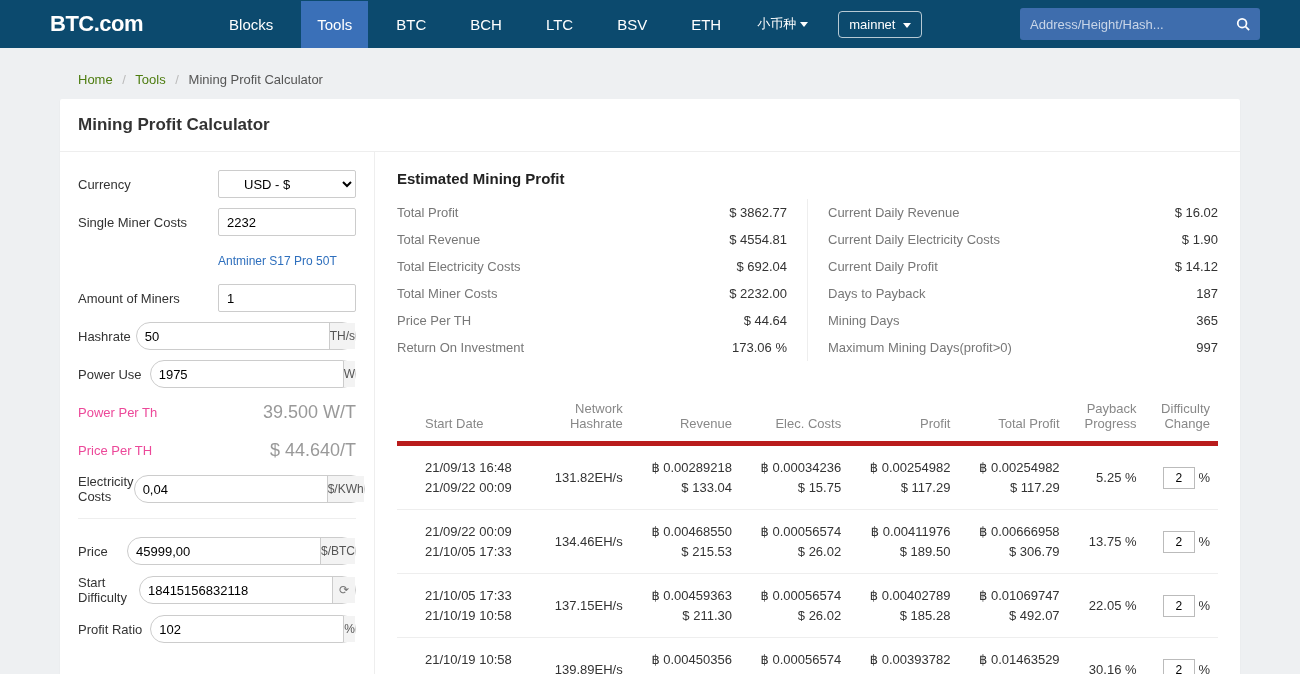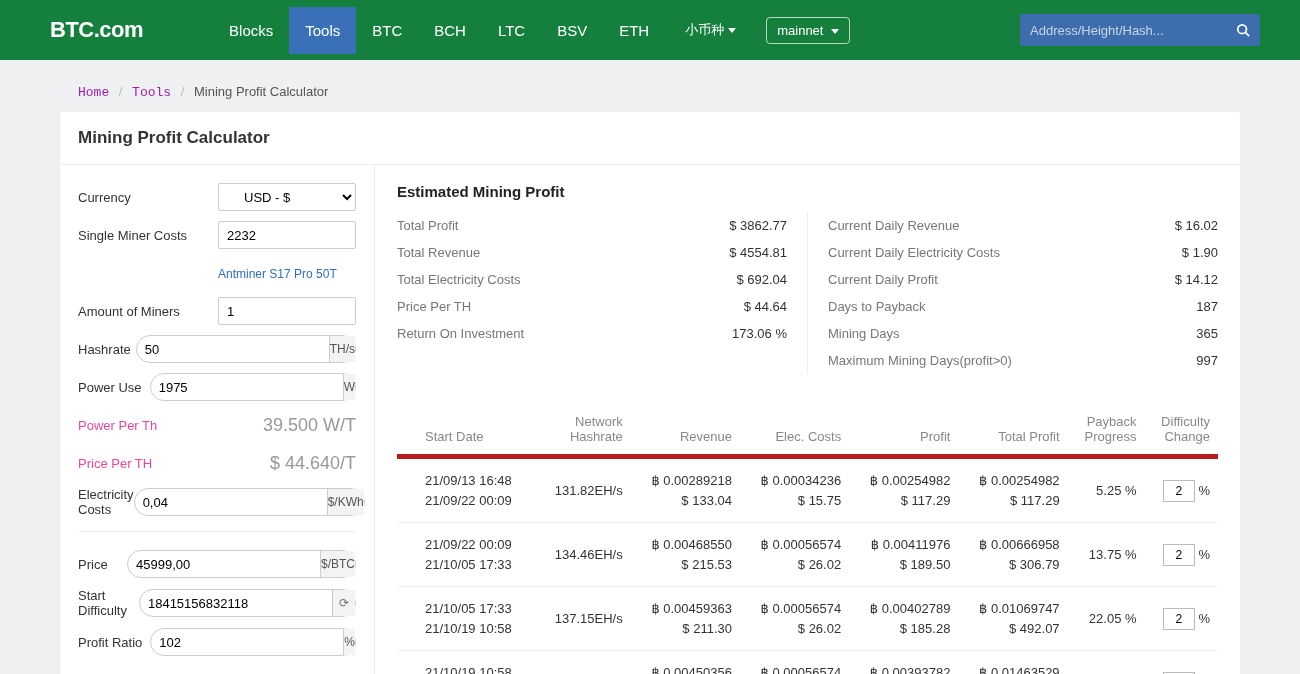--- a/index.html
+++ b/index.html
@@ -1,34 +1,34 @@
 <!DOCTYPE html>
 <html><head>
 <meta charset="utf-8">
 <style>
 * { box-sizing: border-box; margin: 0; padding: 0; }
 body { font-family: "Helvetica Neue", Arial, sans-serif; font-size: 13px; color: #333; background: #eef0f2; width: 1300px; }
 a { text-decoration: none; }
 
-.navbar { background: #15803d; height: 60px; display: flex; align-items: center; padding: 0 40px 0 50px; color: #fff; }
+.navbar { background: #0c4a6e; height: 48px; display: flex; align-items: center; padding: 0 40px 0 50px; color: #fff; }
 .logo { font-size: 22px; font-weight: 800; margin-right: 70px; letter-spacing: -0.5px; }
-.nav-items { display: flex; align-items: center; gap: 0; }
+.nav-items { display: flex; align-items: center; gap: 12px; }
 .nav-item { padding: 15px 16px; font-size: 15px; color: #fff; cursor: pointer; }
 .nav-item.active { background: #3a70b8; }
 .nav-small { font-size: 13px; padding: 15px 10px; margin-left: 10px; color: #fff; cursor: pointer; }
 .nav-select { border: 1px solid rgba(255,255,255,0.7); border-radius: 4px; padding: 5px 10px; font-size: 13px; color: #fff; margin-left: 20px; cursor: pointer; }
 .caret { display: inline-block; width: 0; height: 0; border-left: 4px solid transparent; border-right: 4px solid transparent; border-top: 5px solid #fff; margin-left: 4px; vertical-align: middle; }
 .search-wrap { margin-left: auto; display: flex; align-items: center; background: #3e6dad; border-radius: 3px; height: 32px; width: 240px; padding: 0 10px; }
 .search-in { background: transparent; border: none; outline: none; color: #fff; font-size: 13px; flex: 1; }
 .search-in::placeholder { color: #c9d6e8; }
 .search-ic { width: 14px; height: 14px; }
 
 .container { width: 1180px; margin: 0 auto; }
 .crumbs { padding: 24px 18px 12px; font-size: 13px; }
-.crumbs a { color: #a21caf; font-family: Liberation Mono, monospace; }
+.crumbs a { color: #4d7c0f; }
 .crumbs .sep { color: #bbb; margin: 0 6px; }
 .crumbs .cur { color: #555; }
 
 .card { background: #fff; border-radius: 2px; box-shadow: 0 1px 2px rgba(0,0,0,0.06); }
 .card-title { font-size: 17px; font-weight: 600; color: #333; padding: 16px 18px; border-bottom: 1px solid #eee; }
 
 .body-wrap { display: flex; }
 .left { width: 315px; padding: 18px; border-right: 1px solid #eee; }
 .right { flex: 1; padding: 18px 22px; }
 
@@ -213,20 +213,24 @@
               </div>
               <div class="erow">
                 <span class="lab">Total Revenue</span>
                 <span class="val">$ 4554.81</span>
               </div>
               <div class="erow">
                 <span class="lab">Total Electricity Costs</span>
                 <span class="val">$ 692.04</span>
               </div>
               <div class="erow">
+                <span class="lab">Total Miner Costs</span>
+                <span class="val">$ 2232.00</span>
+              </div>
+              <div class="erow">
                 <span class="lab">Price Per TH</span>
                 <span class="val">$ 44.64</span>
               </div>
               <div class="erow">
                 <span class="lab">Return On Investment</span>
                 <span class="val">173.06 %</span>
               </div>
             </div>
           <div class="est-col second" id="est-right">
               <div class="erow">

